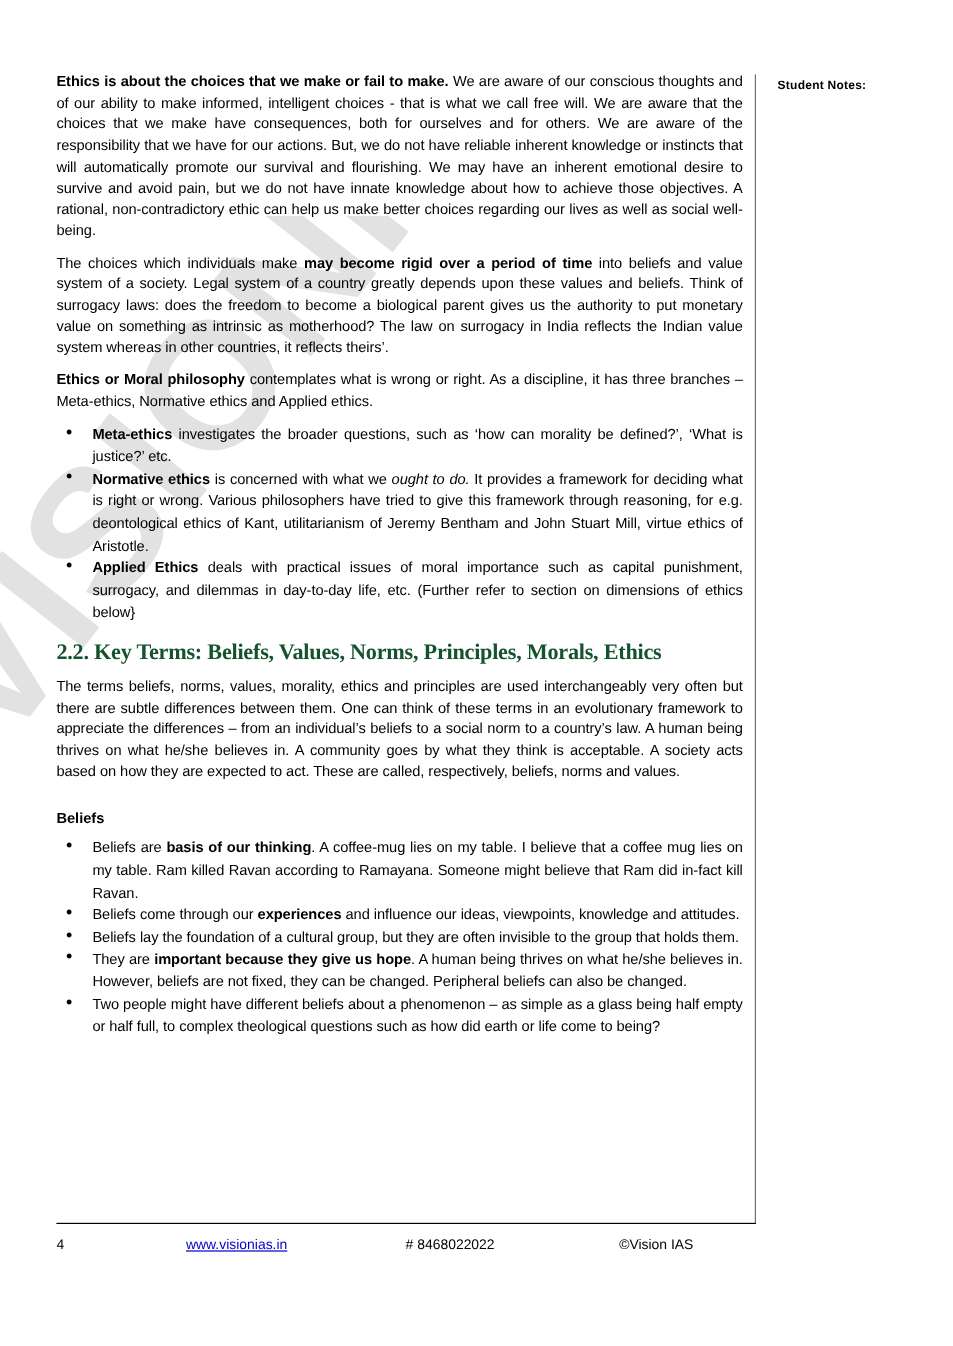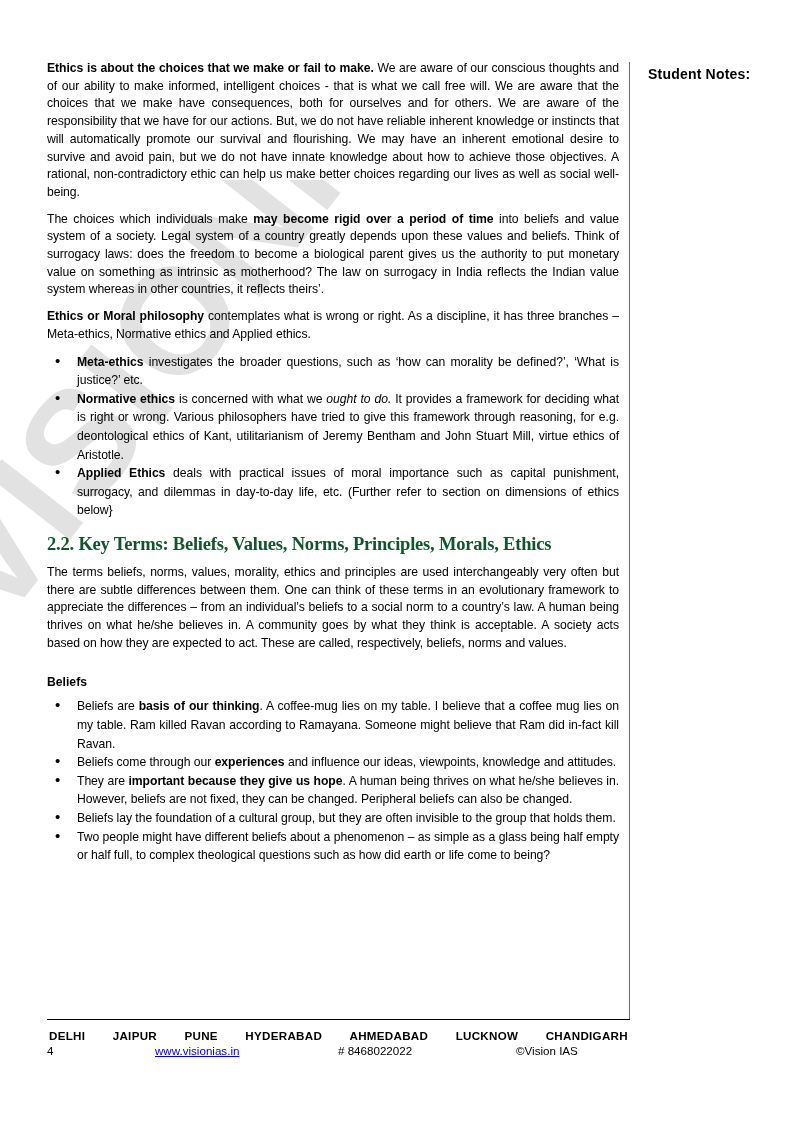--- a/index.html
+++ b/index.html
@@ -67,21 +67,21 @@
     height: 957px;
     background: #6f6f6f;
     z-index: 3;
   }
 
   #student-notes {
     position: absolute;
     left: 648px;
     top: 66px;
     width: 130px;
-    font-size: 14px;
+    font-size: 10px;
     font-weight: 600;
     letter-spacing: 0.2px;
     color: #000;
     z-index: 3;
   }
 
   p.para {
     margin: 0 0 9px 0;
     font-size: 12.2px;
     line-height: 17.7px;
@@ -209,39 +209,30 @@
 
     <h2 class="section-heading">2.2. Key Terms: Beliefs, Values, Norms, Principles, Morals, Ethics</h2>
 
     <p class="para">The terms beliefs, norms, values, morality, ethics and principles are used interchangeably very often but there are subtle differences between them. One can think of these terms in an evolutionary framework to appreciate the differences – from an individual’s beliefs to a social norm to a country’s law. A human being thrives on what he/she believes in. A community goes by what they think is acceptable. A society acts based on how they are expected to act. These are called, respectively, beliefs, norms and values.</p>
 
     <div class="subhead">Beliefs</div>
 
     <ul class="bullets">
       <li><span>Beliefs are </span><b>basis of our thinking</b><span>. A coffee-mug lies on my table. I believe that a coffee mug lies on my table. Ram killed Ravan according to Ramayana. Someone might believe that Ram did in-fact kill Ravan.</span></li>
       <li><span>Beliefs come through our </span><b>experiences</b><span> and influence our ideas, viewpoints, knowledge and attitudes.</span></li>
+      <li><span>Beliefs lay the foundation of a cultural group, but they are often invisible to the group that holds them.</span><b></b><span></span></li>
       <li><span>They are </span><b>important because they give us hope</b><span>. A human being thrives on what he/she believes in. However, beliefs are not fixed, they can be changed. Peripheral beliefs can also be changed.</span></li>
-      <li><span>Beliefs lay the foundation of a cultural group, but they are often invisible to the group that holds them.</span><b></b><span></span></li>
       <li><span>Two people might have different beliefs about a phenomenon – as simple as a glass being half empty or half full, to complex theological questions such as how did earth or life come to being?</span><b></b><span></span></li>
     </ul>
 
   </div>
 
   <div id="footer-rule"></div>
 
   <div id="footer">
-    <div class="cities">
-      <span>DELHI</span>
-      <span>JAIPUR</span>
-      <span>PUNE</span>
-      <span>HYDERABAD</span>
-      <span>AHMEDABAD</span>
-      <span>LUCKNOW</span>
-      <span>CHANDIGARH</span>
-    </div>
     <div class="meta">
       <span class="pageno">4</span>
       <span class="site">www.visionias.in</span>
       <span class="phone"># 8468022022</span>
       <span class="copy">©Vision IAS</span>
     </div>
   </div>
 
 </div>
 

